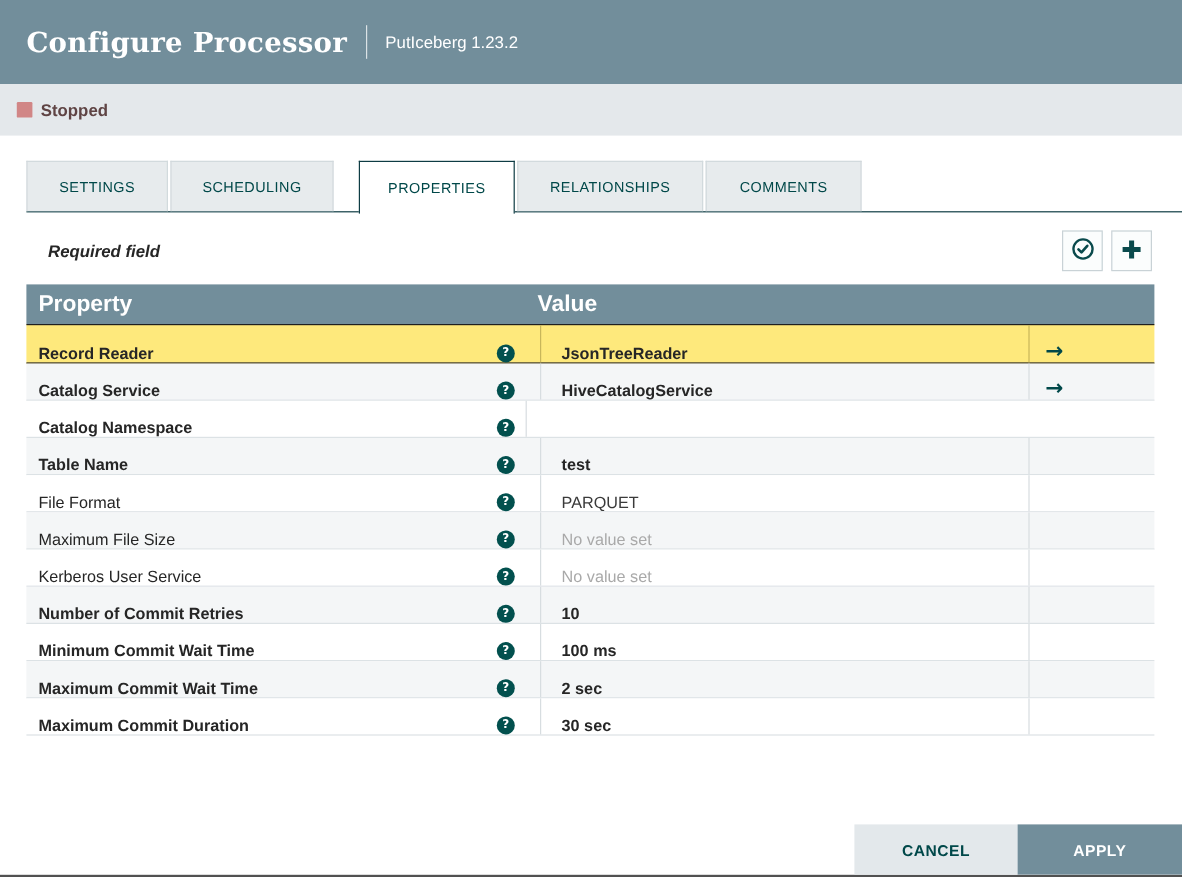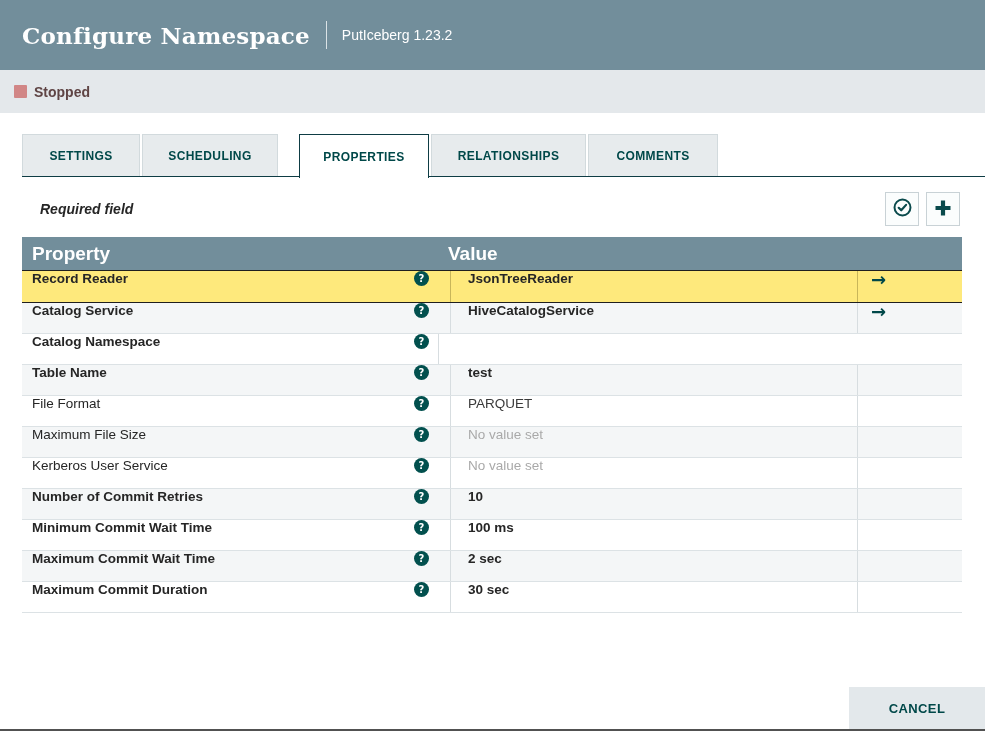--- a/index.html
+++ b/index.html
@@ -36,21 +36,21 @@
   .status-label { margin-left:7px; font-weight:bold; font-size:14px; color:#5F4444; }
 
   
   .tabbar {
     position:absolute; top:134px; left:22px; right:0; height:43px;
     display:flex; border-bottom:1px solid #0E3C44;
   }
   .tab {
     height:42px; margin-right:2px; display:flex; align-items:center; justify-content:center;
     background:#E7EBED; border:1px solid #D2DADD; border-bottom:none;
-    color:#004849; font-weight:bold; font-size:12px; letter-spacing:.4px; cursor:default;
+    color:#004849; font-weight:normal; font-size:12px; letter-spacing:.4px; cursor:default;
   }
   .tab:nth-child(1){ width:118px; }
   .tab:nth-child(2){ width:136px; }
   .tab:nth-child(3){ width:130px; }
   .tab:nth-child(4){ width:155px; }
   .tab:nth-child(5){ width:130px; }
   .tab.active {
     background:#fff; border:1px solid #0E3C44; border-bottom:none;
     height:44px; z-index:2;margin-left:19px;
   }
@@ -77,21 +77,21 @@
   .tr {
     display:grid; grid-template-columns:416px 419px 1fr; height:31px;
     border-bottom:1px solid #DCE2E5; background:#fff; align-items:center;
     font-size:13.5px; cursor:default;
   }
   .tr.even { background:#F4F6F7; }
   .tr.selected {
     background:#FEE97C; border-top:1px solid #1F1F1F; border-bottom:1px solid #1F1F1F;
     height:33px;
   }
-  .td { height:100%; display:flex; align-items:flex-start; }
+  .td { height:100%; display:flex; align-items:flex-end; }
   .td.prop { justify-content:space-between; padding:0 9px 0 10px; }
   .td.val { border-left:1px solid #D7DDE0; padding-left:17px; color:#3a3a3a;margin-left:12px; }
   .td.arrowcol { border-left:1px solid #D7DDE0; justify-content:flex-start; padding-left:13px; }
   .tr.selected .td.val, .tr.selected .td.arrowcol { border-left-color:#C8B65A; }
   .tr.req .pname, .tr.req .vtext { font-weight:bold; color:#262626; }
   .vtext.unset { color:#A9A9A9; }
   .help-icon {
     width:15px; height:15px; border-radius:50%; background:#02504E; color:#fff;
     font-size:10px; font-weight:bold; display:flex; align-items:center; justify-content:center;
     flex:0 0 auto; cursor:pointer; font-family:"DejaVu Sans", sans-serif;
@@ -111,21 +111,21 @@
   }
   .btn-cancel { width:136px; background:#E3E8EB; color:#004849; }
   .btn-apply  { width:137px; background:#728E9B; color:#fff; }
 </style>
 </head>
 <body>
 
 <div class="dialog">
 
   <div class="dlg-header">
-    <span class="dlg-title">Configure Namespace</span>
+    <span class="dlg-title">Configure Processor</span>
     <span class="title-divider"></span>
     <span class="dlg-subtitle">PutIceberg 1.23.2</span>
   </div>
 
   <div class="status-bar">
     <span class="stop-square"></span>
     <span class="status-label">Stopped</span>
   </div>
 
   <div class="tabbar">
@@ -299,15 +299,16 @@
     </div>
     <div class="td arrowcol">
       
     </div>
   </div>
 </div>
   </div>
 
   <div class="footer">
     <button class="btn btn-cancel">CANCEL</button>
+    <button class="btn btn-apply">APPLY</button>
   </div>
 
 </div>
 
 </body></html>

